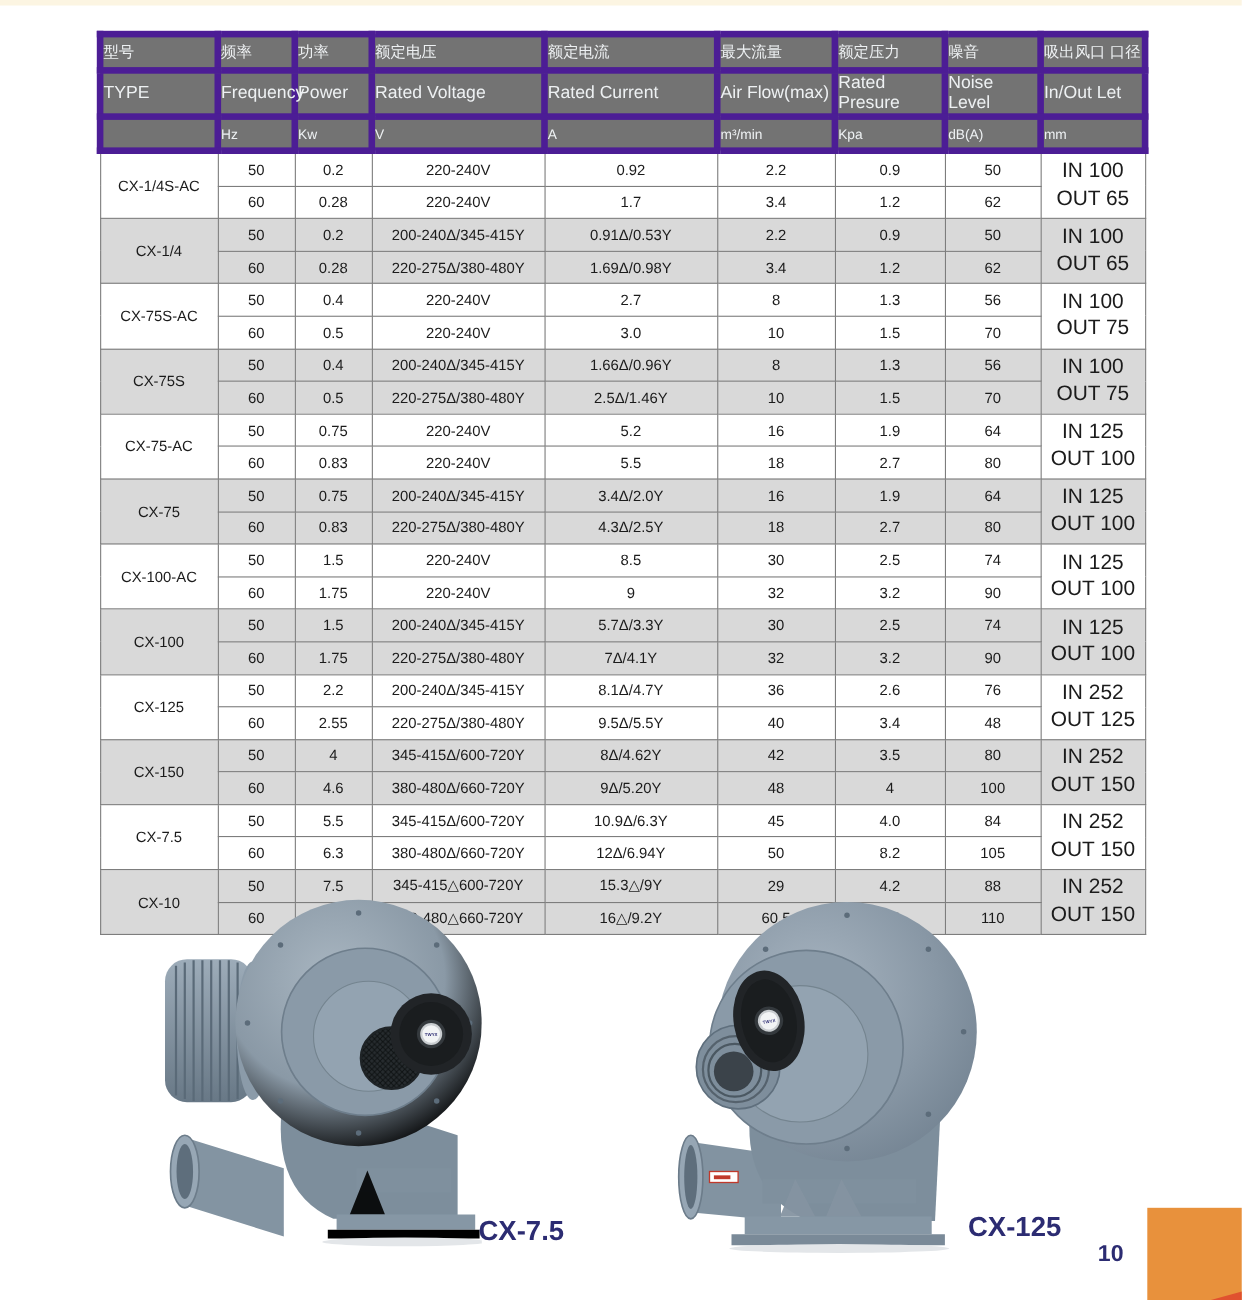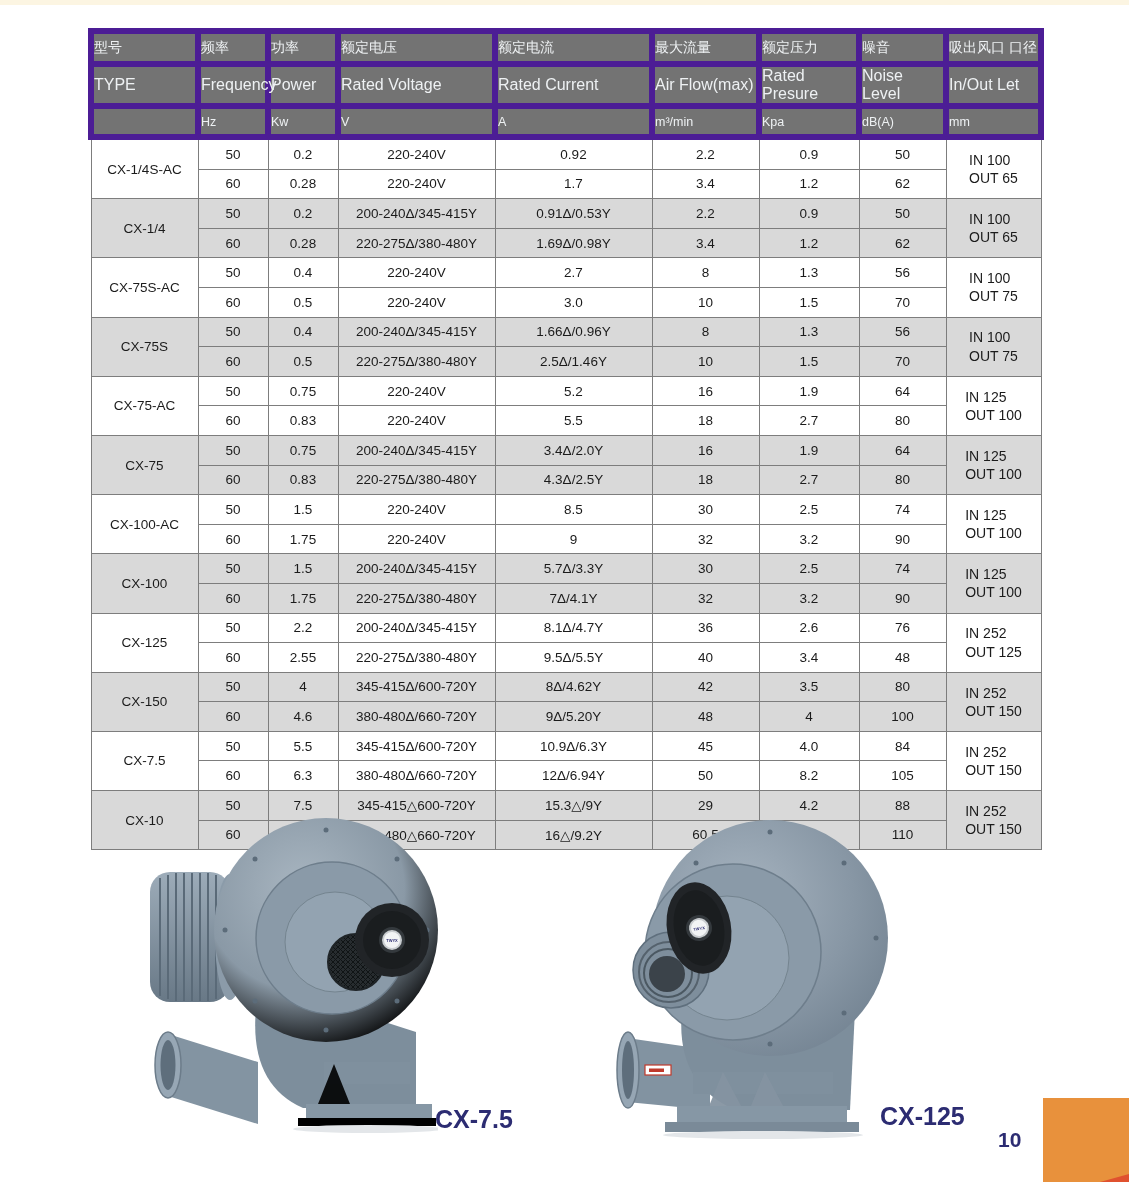--- a/index.html
+++ b/index.html
@@ -18,21 +18,21 @@
   }
   tr.hdr-cn th{height:27px;font-size:14px;}
   tr.hdr-en th{height:26px;font-size:16px;}
   tr.hdr-unit th{height:25px;font-size:12.5px;margin-top:30px;}
   table.spec td{
     border:1px solid #7d7d7d;text-align:center;vertical-align:middle;
     font-size:13.5px;color:#1b1b1b;height:28.6px;padding:0;background:#ffffff;
   }
   table.spec tr.shaded td{background:#d9d9d9;}
   td.model-cell{font-size:13.5px;}
-  td.io-cell .io-inner{display:inline-block;text-align:left;line-height:1.3;font-size:14px;}
+  td.io-cell .io-inner{display:inline-block;text-align:center;line-height:1.3;font-size:19px;}
 
   
   .product-svg{position:absolute;}
   #label-cx75{position:absolute;left:435px;top:1105px;width:120px;
     font-size:25px;font-weight:bold;color:#2c2c72;}
   #label-cx125{position:absolute;left:880px;top:1102px;width:130px;
     font-size:25px;font-weight:bold;color:#2c2c72;}
   #page-number{position:absolute;left:998px;top:1128px;width:40px;
     font-size:21px;font-weight:bold;color:#2c2c72;}
   #orange-block{position:absolute;left:1043px;top:1098px;width:86px;height:84px;background:#e8913c;}

